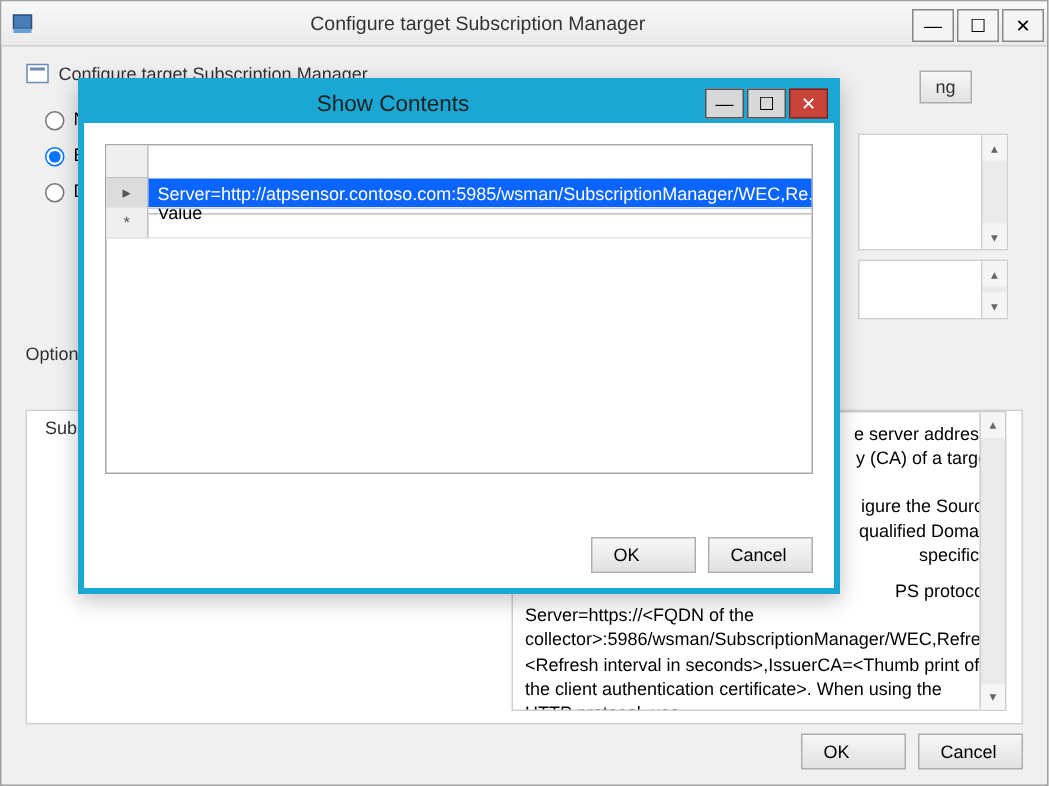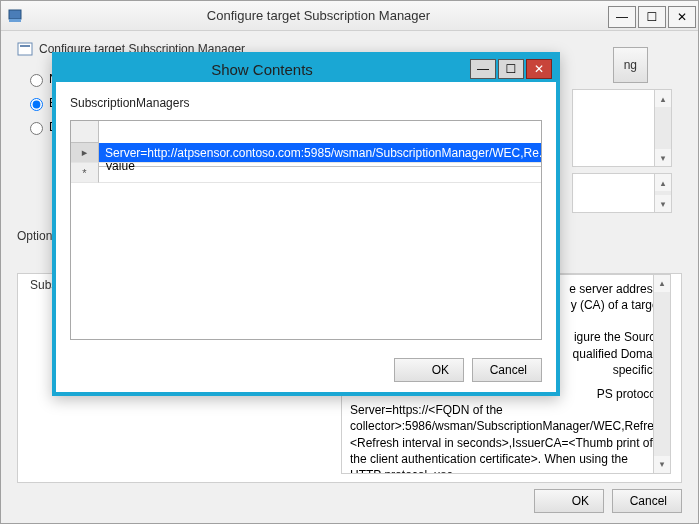--- a/index.html
+++ b/index.html
@@ -31,25 +31,25 @@
   .help-text { position: absolute; right: 10px; top: 0; width: 330px; height: 200px; border: 1px solid #cfcfcf; background: #fff; padding: 6px 8px; line-height: 1.35; overflow: hidden; }
   .help-text .scroll { position:absolute; right:0; top:0; bottom:0; width:17px; background:#eaeaea; border-left:1px solid #cfcfcf; display:flex; flex-direction:column; }
   .scroll .arrow { height:17px; display:flex; align-items:center; justify-content:center; color:#666; font-size:9px; background:#f5f5f5; }
   .scroll .track { flex:1; }
 
   .extra-box { position:absolute; right:16px; top:52px; width:100px; height:78px; border:1px solid #cfcfcf; background:#fff; }
   .extra-box .scroll { position:absolute; right:0; top:0; bottom:0; width:17px; background:#eaeaea; border-left:1px solid #cfcfcf; display:flex; flex-direction:column; }
   .extra-box2 { position:absolute; right:16px; top:136px; width:100px; height:40px; border:1px solid #cfcfcf; background:#fff; }
   .extra-box2 .scroll { position:absolute; right:0; top:0; bottom:0; width:17px; background:#eaeaea; border-left:1px solid #cfcfcf; display:flex; flex-direction:column; }
 
-  .btn { height: 24px; min-width: 70px; padding: 0 14px; border: 1px solid #adadad; background: linear-gradient(#f7f7f7,#e1e1e1); display:inline-flex; align-items:center; justify-content:flex-end; margin-left:8px; }
+  .btn { height: 24px; min-width: 70px; padding: 0 14px; border: 1px solid #adadad; background: linear-gradient(#f7f7f7,#e1e1e1); display:inline-flex; align-items:center; justify-content:flex-start; margin-left:8px; }
 
   .parent-footer { position:absolute; left:0; right:0; bottom:10px; display:flex; justify-content:flex-end; padding-right:16px; }
 
-  .truncated-btn { position:absolute; right:40px; top:10px; height:36px; border:1px solid #adadad; background:linear-gradient(#f7f7f7,#e1e1e1); padding:0 10px; display:flex; align-items:center; color:#333; }
+  .truncated-btn { position:absolute; right:40px; top:10px; height:22px; border:1px solid #adadad; background:linear-gradient(#f7f7f7,#e1e1e1); padding:0 10px; display:flex; align-items:center; color:#333; }
 
   
   .modal { position:absolute; left:52px; top:52px; width:508px; height:344px; border:4px solid #1aa7d4; background:#fff; box-shadow:0 4px 14px rgba(0,0,0,.25); }
   .modal-titlebar { height:26px; background:#1aa7d4; display:flex; align-items:center; }
   .modal-titlebar .title { flex:1; text-align:center; font-size:15px; color:#222; }
   .modal-titlebar .mbtns { display:flex; padding-right:4px; }
   .mbtn { width:26px; height:20px; border:1px solid #555; margin-left:2px; display:flex; align-items:center; justify-content:center; background:#d8d8d8; font-size:11px; }
   .mbtn.close { background:#c8443a; border-color:#7c241e; color:#fff; }
 
   .modal-body { position:absolute; left:14px; right:14px; top:40px; bottom:44px; }
@@ -180,21 +180,20 @@
       <div class="mbtn">
           <span>☐</span>
         </div>
       <div class="mbtn close">
           <span>✕</span>
         </div>
     </div>
   </div>
 
   <div class="modal-body">
-    <span class="sub-label">SubscriptionManagers</span>
 
     <div class="grid">
       <div class="grid-header">
         <div class="hcorner"></div>
         <div class="hcol">Value</div>
       </div>
       <div class="grid-row selected">
         <div class="rhead">▸</div>
         <div class="rcell">Server=http://atpsensor.contoso.com:5985/wsman/SubscriptionManager/WEC,Re...</div>
       </div>

